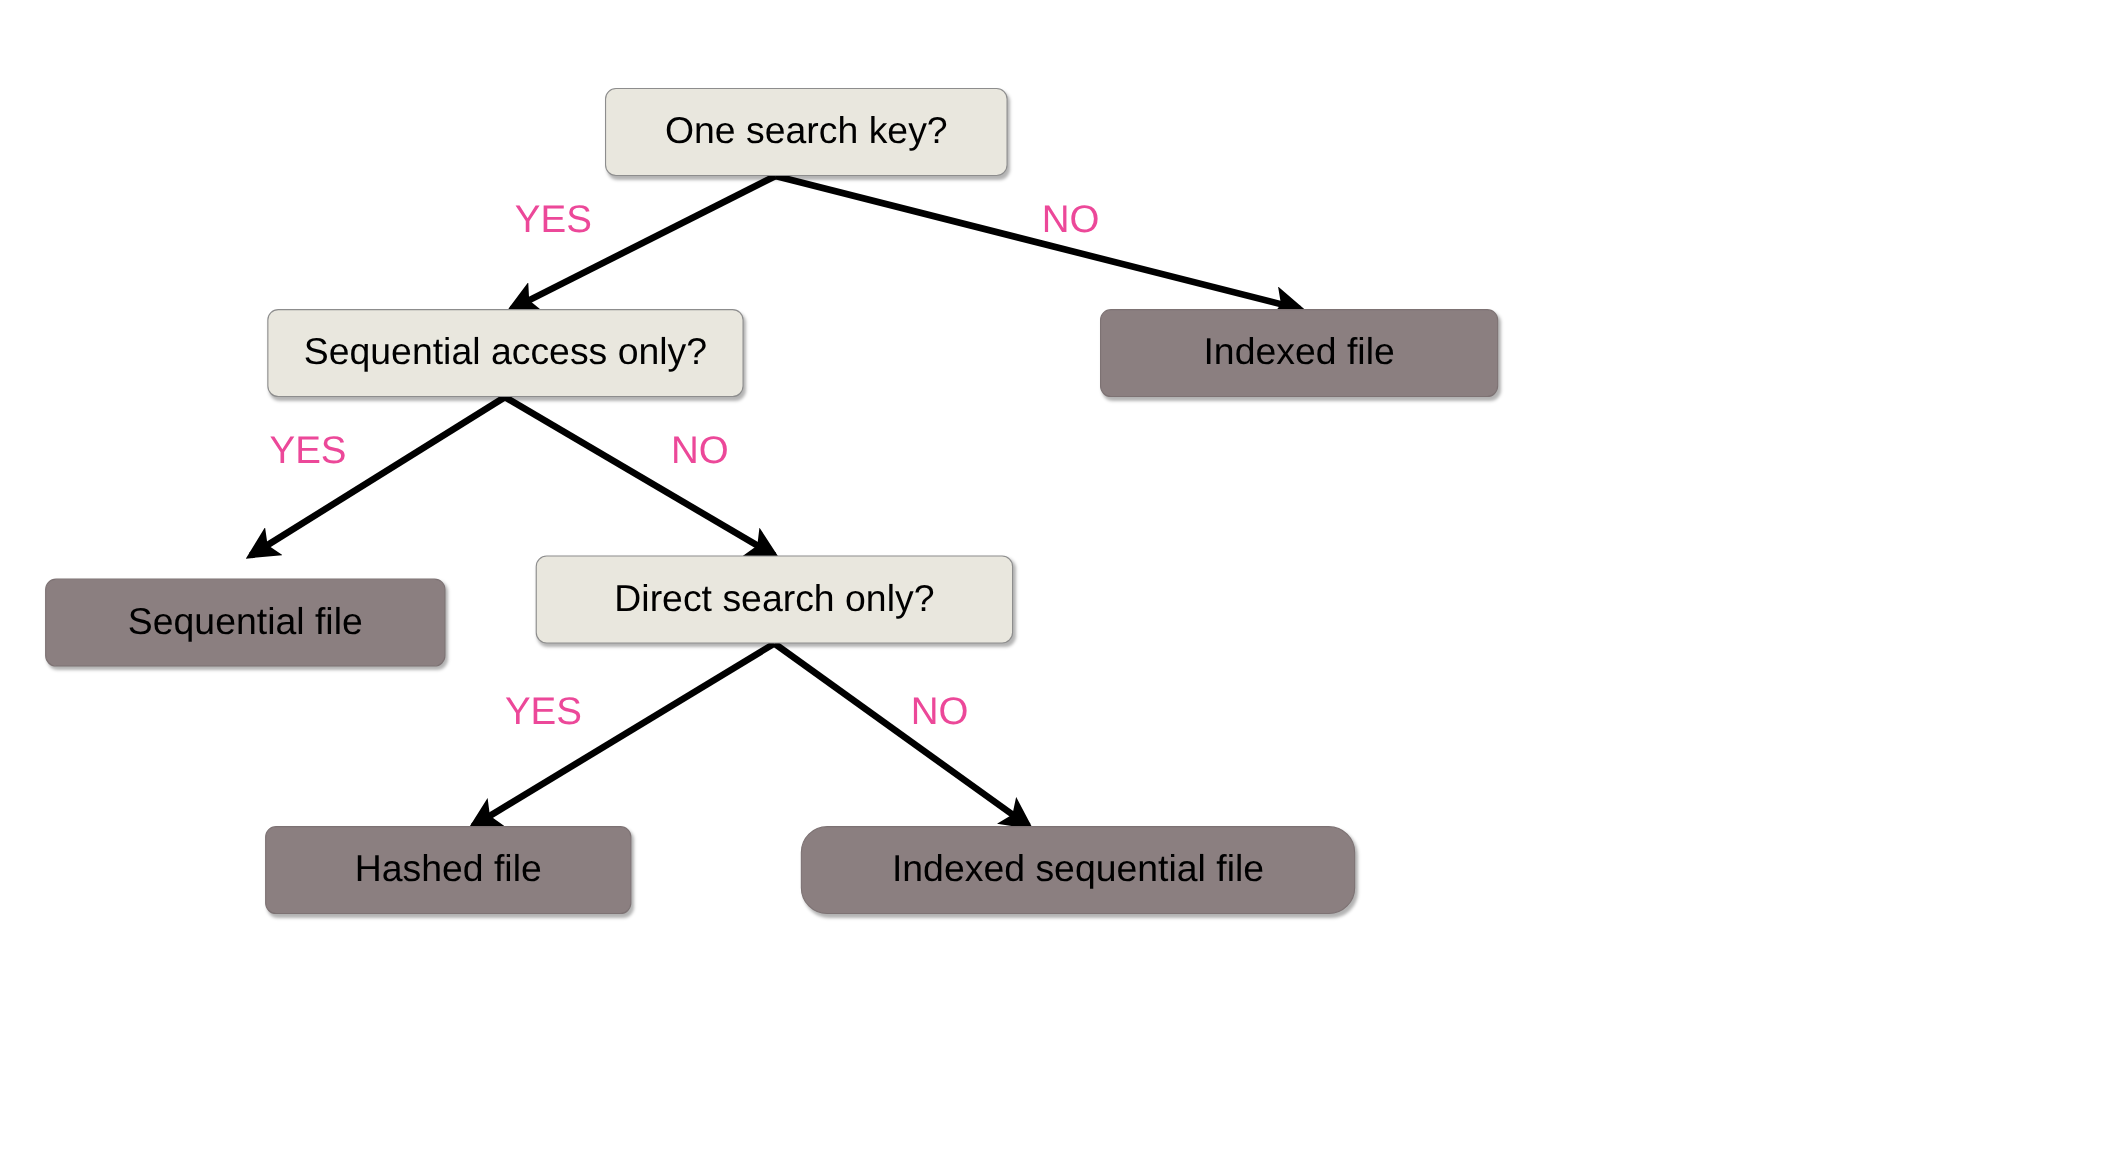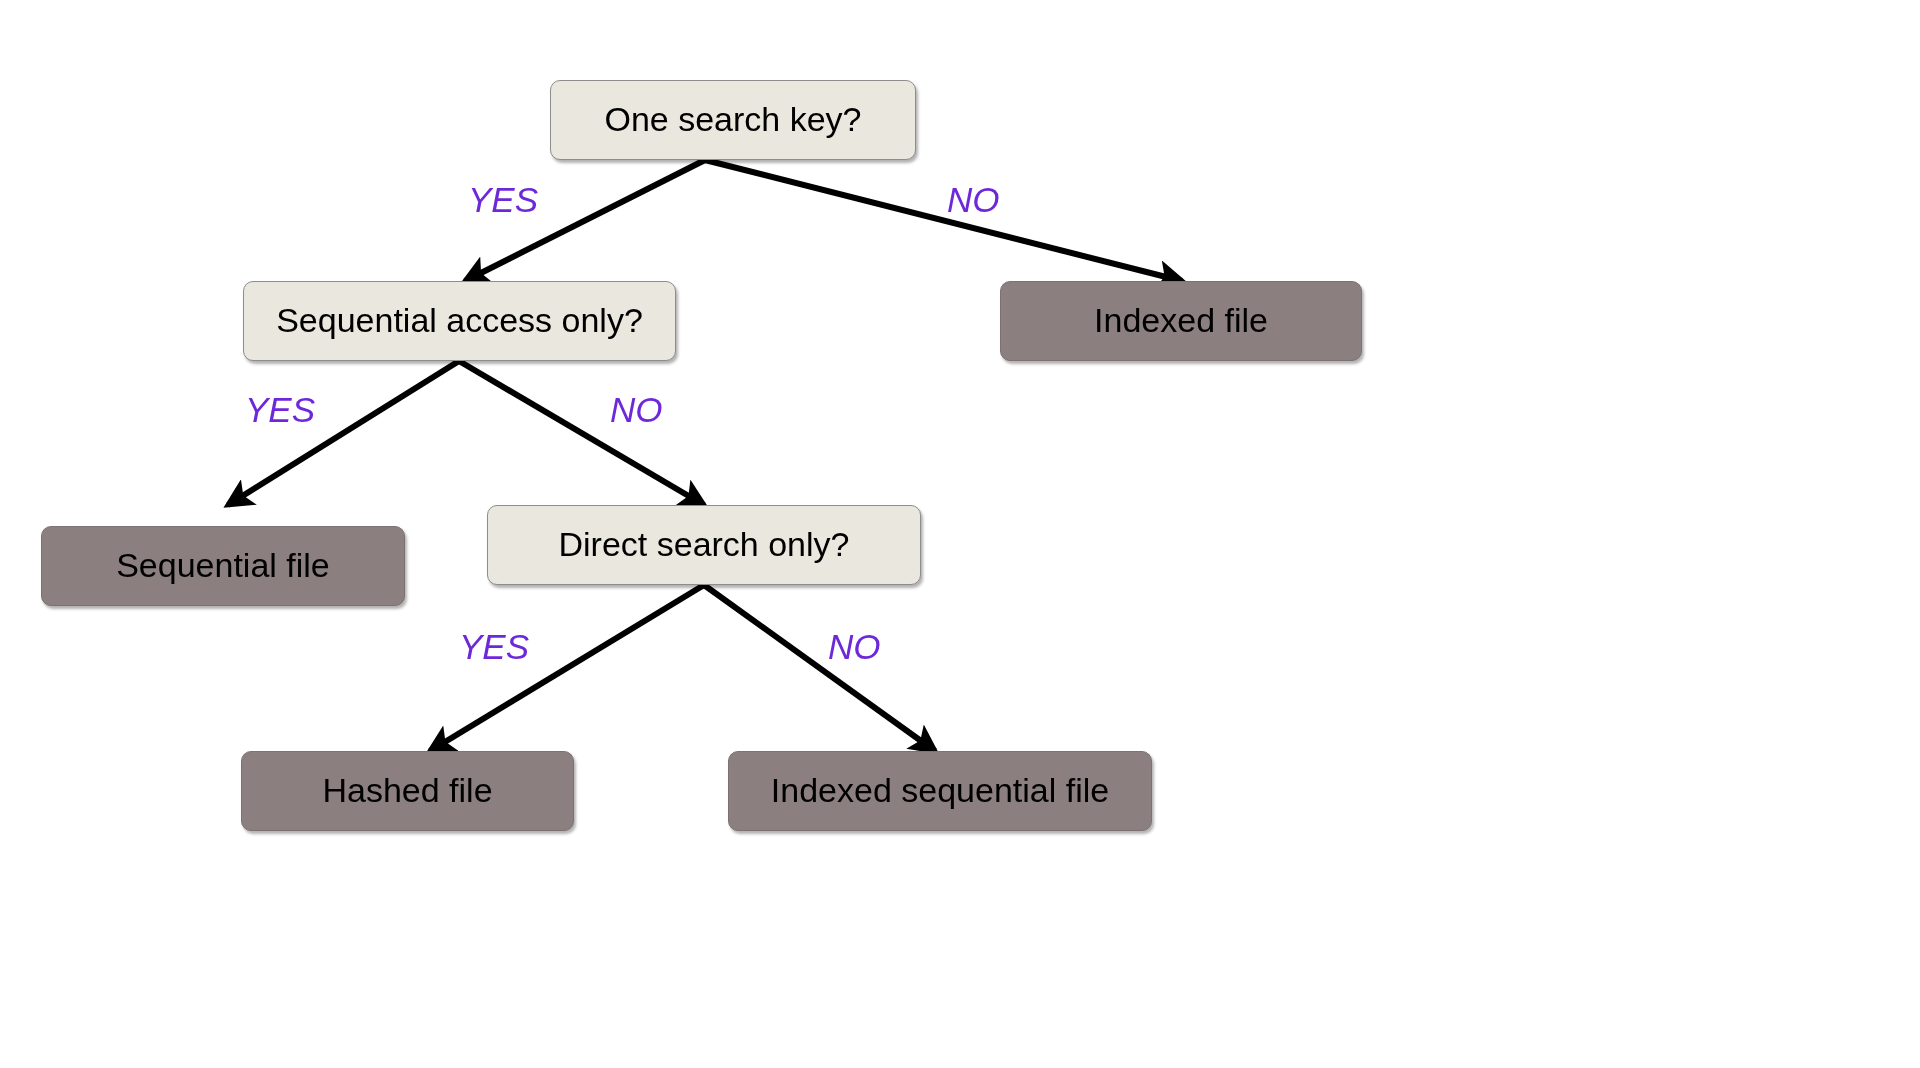--- a/index.html
+++ b/index.html
@@ -47,24 +47,23 @@
   }
   .node-terminal {
     background: #8b7f80;
     border: 1px solid #7d7273;
     box-shadow: 2px 3px 3px rgba(0,0,0,0.30);
     font-size: 34px;
   }
   .edge-label {
     position: absolute;
     font-size: 35px;
-    color: #6d28d9;
+    color: #ec4899;
     white-space: nowrap;
     z-index: 3;
-    font-style: italic;
   }
 </style>
 </head>
 <body>
 
 <div id="canvas">
 
   <svg id="edge-layer" viewBox="0 0 1920 1068" xmlns="http://www.w3.org/2000/svg">
     <defs>
       <marker id="arrowhead" markerWidth="5" markerHeight="5" refX="4.1" refY="2.5" orient="auto" markerUnits="strokeWidth">
@@ -93,21 +92,21 @@
       </div>
       <div class="node node-terminal" style="left: 41px; top: 526px; width: 364px; height: 80px;">
         <span>Sequential file</span>
       </div>
       <div class="node node-decision" style="left: 487px; top: 505px; width: 434px; height: 80px;">
         <span>Direct search only?</span>
       </div>
       <div class="node node-terminal" style="left: 241px; top: 751px; width: 333px; height: 80px;">
         <span>Hashed file</span>
       </div>
-      <div class="node node-terminal" style="left: 728px; top: 751px; width: 424px; height: 80px;">
+      <div class="node node-terminal" style="left: 728px; top: 751px; width: 504px; height: 80px; border-radius: 24px;">
         <span>Indexed sequential file</span>
       </div>
     </div>
   <div id="labels">
       <div class="edge-label" style="left: 468px; top: 180px;">YES</div>
       <div class="edge-label" style="left: 947px; top: 180px;">NO</div>
       <div class="edge-label" style="left: 245px; top: 390px;">YES</div>
       <div class="edge-label" style="left: 610px; top: 390px;">NO</div>
       <div class="edge-label" style="left: 459px; top: 627px;">YES</div>
       <div class="edge-label" style="left: 828px; top: 627px;">NO</div>

